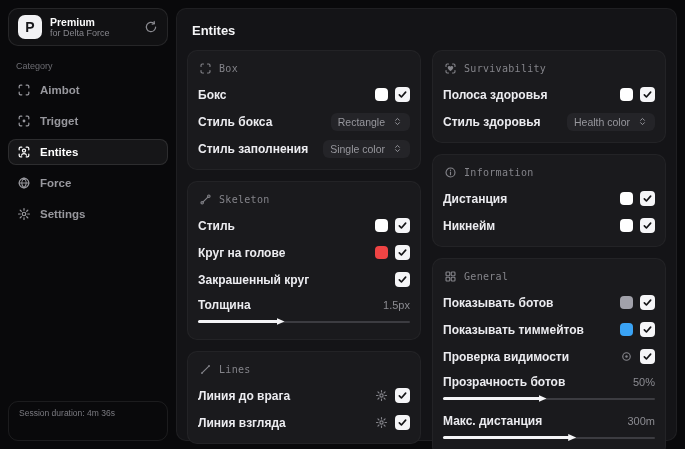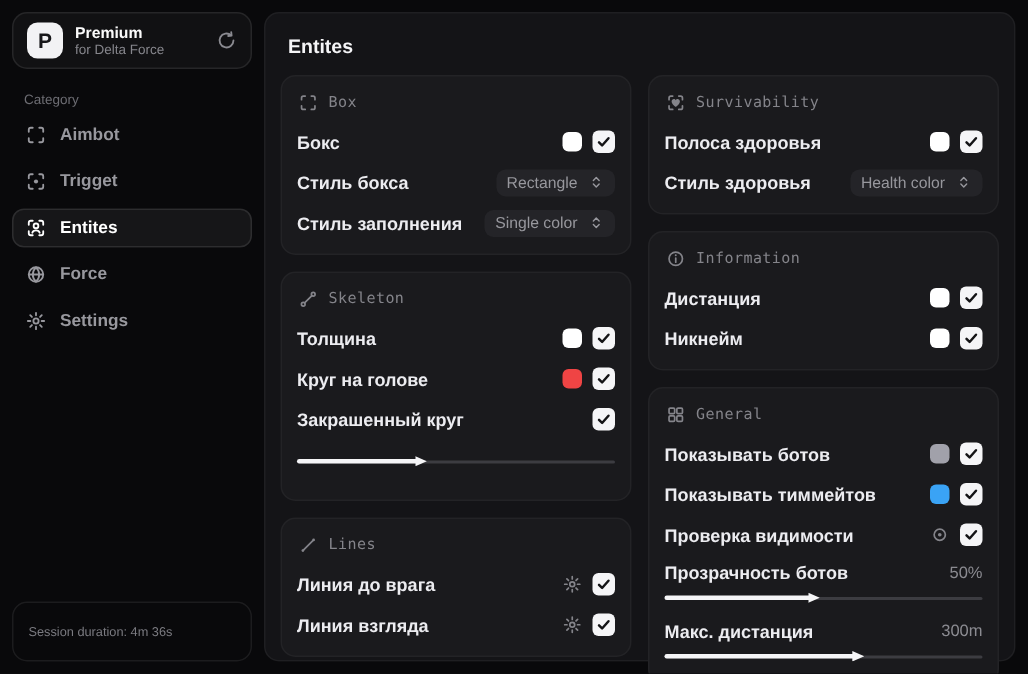--- a/index.html
+++ b/index.html
@@ -26,21 +26,21 @@
   .nav{display:flex;flex-direction:column;gap:5px;justify-content:space-between;}
   .nav-item{box-sizing:border-box;display:flex;align-items:center;gap:9px;
       padding:5px 8px;border-radius:8px;border:1px solid transparent;
       color:#98989e;font-size:11.5px;font-weight:600;cursor:default;}
   .nav-item.active{background:rgba(255,255,255,0.055);
       border-color:rgba(255,255,255,0.10);color:#ffffff;}
   .nav-icon{flex:none;display:flex;}
 
   .session-box{position:absolute;left:0;right:0;bottom:0;box-sizing:border-box;
       height:40px;border:1px solid rgba(255,255,255,0.08);border-radius:10px;
-      display:flex;align-items:center;padding:6px 10px;}
+      display:flex;align-items:flex-start;padding:6px 10px;}
   .session-text{font-size:8.5px;color:#7b7b81;}
 
   
   .main{position:absolute;left:176px;top:8px;right:8px;bottom:8px;box-sizing:border-box;
       background:#141417;border:1px solid rgba(255,255,255,0.05);
       border-radius:10px;padding:12px 10px;}
   .page-title{font-size:13px;font-weight:bold;color:#f5f5f7;margin:2px 0 12px 5px;}
   .columns{display:flex;gap:11px;align-items:flex-start;}
   .col{width:235px;display:flex;flex-direction:column;gap:11px;}
 
@@ -211,21 +211,21 @@
             <span>
               <svg width="13" height="13" viewBox="0 0 16 16" fill="none" stroke="currentColor" stroke-width="1.4" stroke-linecap="round" stroke-linejoin="round">
                 <path d="M5 11l6-6"></path>
                 <circle cx="3.9" cy="12.1" r="1.5"></circle>
                 <circle cx="12.1" cy="3.9" r="1.5"></circle>
               </svg>
             </span>
             <span class="card-title">Skeleton</span>
           </div>
           <div class="row">
-            <span class="row-label">Толщина</span>
+            <span class="row-label">Стиль</span>
             <div class="row-controls">
               <span class="swatch" style="background:#ffffff"></span>
               <span class="checkbox checked">
                 <span>
                   <svg width="11" height="11" viewBox="0 0 16 16" fill="none" stroke="#141416" stroke-width="2.4" stroke-linecap="round" stroke-linejoin="round">
                     <path d="M3.4 8.6l3 3 6.2-7"></path>
                   </svg>
                 </span>
               </span>
             </div>
@@ -249,20 +249,24 @@
               <span class="checkbox checked">
                 <span>
                   <svg width="11" height="11" viewBox="0 0 16 16" fill="none" stroke="#141416" stroke-width="2.4" stroke-linecap="round" stroke-linejoin="round">
                     <path d="M3.4 8.6l3 3 6.2-7"></path>
                   </svg>
                 </span>
               </span>
             </div>
           </div>
           <div class="row slider-row">
+            <div class="slider-top">
+              <span class="row-label">Толщина</span>
+              <span class="slider-value">1.5px</span>
+            </div>
             <div class="slider-track">
               <div class="slider-bg"></div>
               <div class="slider-fill" style="width:38%"></div>
               <div class="slider-thumb" style="left:calc(38% - 2px)"></div>
             </div>
           </div>
         </div>
         <div class="card">
           <div class="card-header">
             <span>

